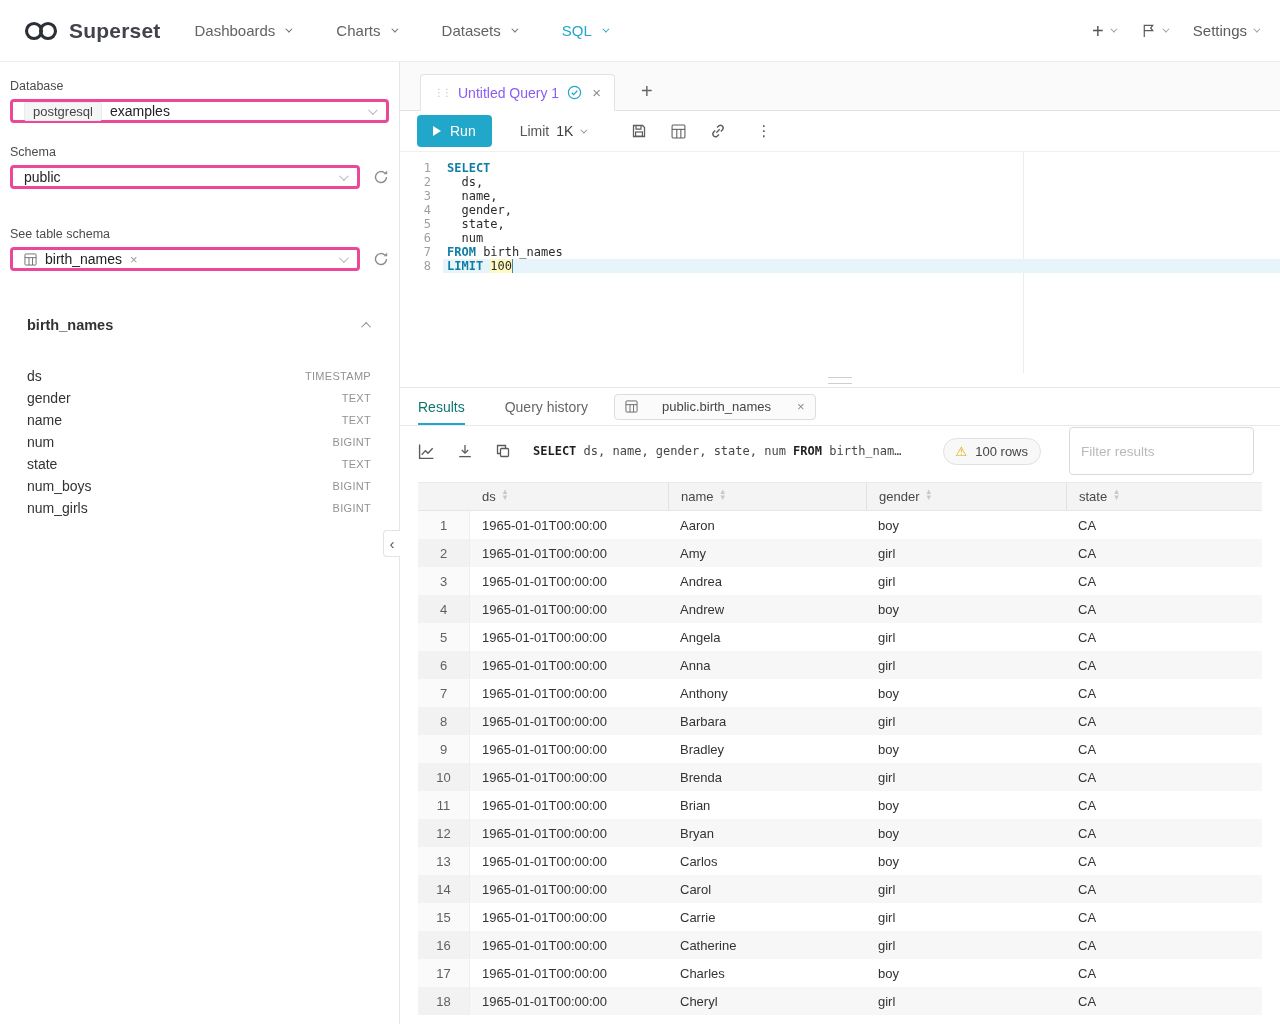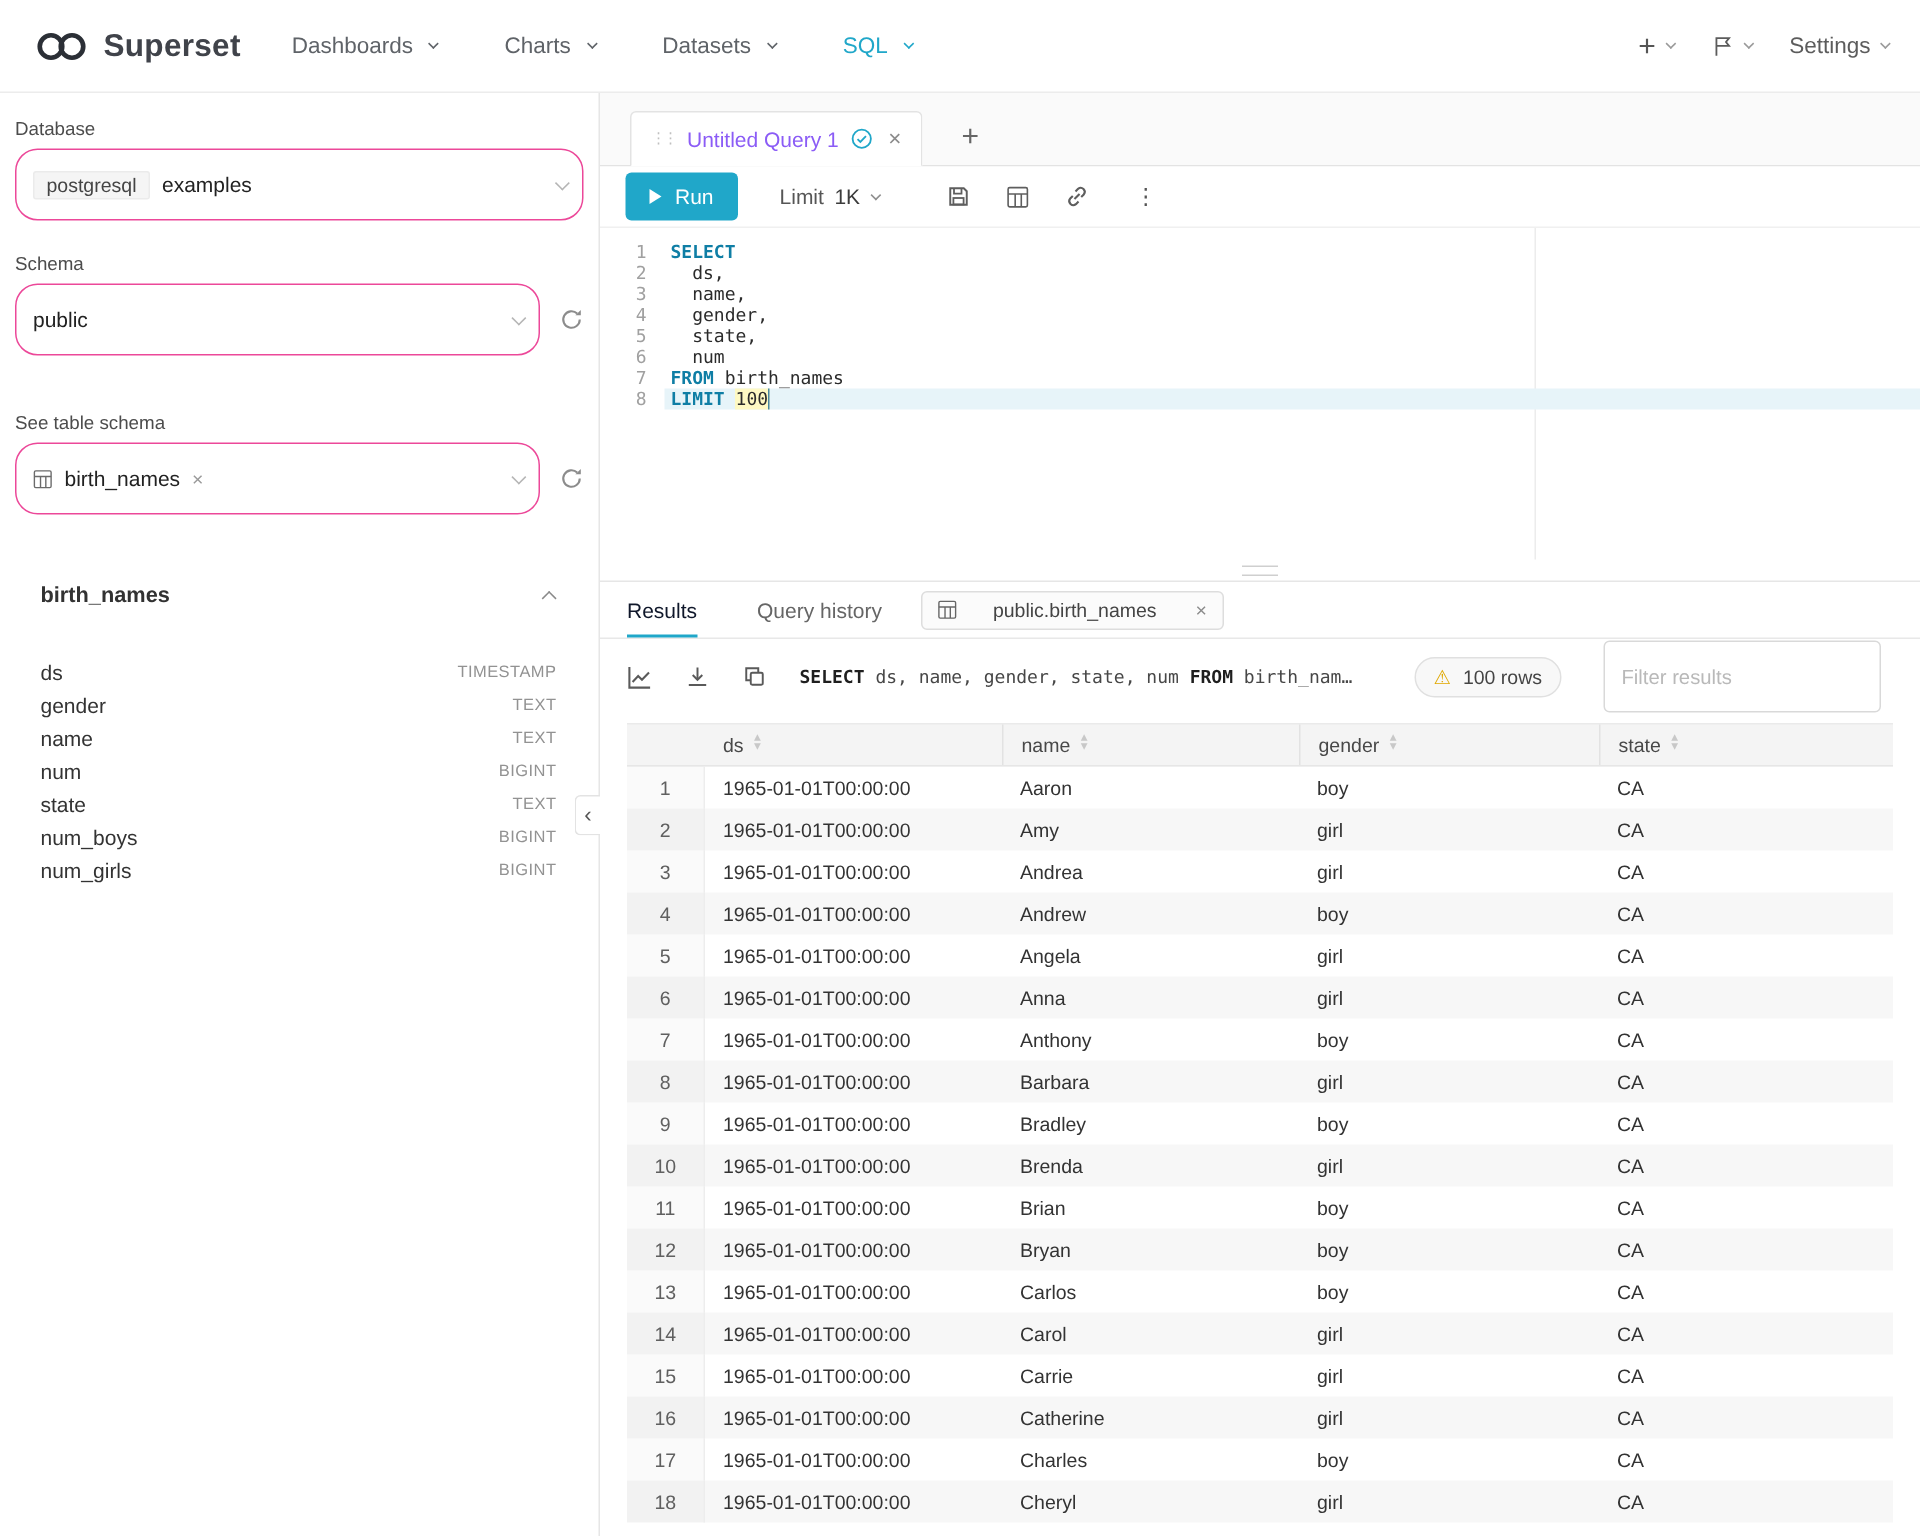--- a/index.html
+++ b/index.html
@@ -26,21 +26,21 @@
   .chev.up { transform:rotate(225deg) translateY(-2px); }
   .nav-item .chev { border-color:currentColor; }
 
   
   .app { display:flex; height:962px; }
 
   
   .sidebar { width:400px; flex-shrink:0; border-right:1px solid #e6e6e6;
     padding:17px 10px 12px 10px; position:relative; background:#fff; }
   .flabel { font-size:12.5px; color:#4c4c4c; margin-bottom:6px; }
-  .select { height:48px; border:1px solid #ec4899; border-radius:15px; background:#fff;
+  .select { height:24px; border:3px solid #ec4899; border-radius:4px; background:#fff;
     display:flex; align-items:center; gap:8px; padding:0 11px; font-size:14px; color:#222; cursor:pointer; }
   .select .chev { margin-left:auto; border-color:#b5b5b5; flex-shrink:0; }
   .tag { background:#f5f5f5; border:1px solid #ebebeb; border-radius:2px;
     font-size:13px; padding:1px 8px; color:#444; }
   .sel-row { display:flex; align-items:center; gap:13px; }
   .sel-row .select { flex:1; }
   .refresh-btn { color:#8c8c8c; cursor:pointer; display:flex; align-items:center; }
   .field-db { margin-bottom:22px; }
   .field-schema { margin-bottom:38px; }
   .mini-close { color:#9a9a9a; font-size:13px; cursor:pointer; }
@@ -100,21 +100,21 @@
 
   .splitter { height:14px; display:flex; align-items:center; justify-content:center;
     cursor:row-resize; background:#fff; }
   .grip-lines { width:24px; height:7px; border-top:1.5px solid #cfcfcf; border-bottom:1.5px solid #cfcfcf; }
 
   
   .results { flex:1; min-height:0; display:flex; flex-direction:column; border-top:1px solid #e6e6e6; }
   .res-tabs { height:38px; flex-shrink:0; display:flex; align-items:center; gap:40px;
     padding:0 18px; border-bottom:1px solid #e8e8e8; }
   .res-tab { height:100%; display:flex; align-items:center; font-size:14px; color:#666; cursor:pointer; }
-  .res-tab.active { color:#0f172a; box-shadow:inset 0 -2px 0 #20a7c9; }
+  .res-tab.active { color:#0f766e; box-shadow:inset 0 -2px 0 #20a7c9; }
   .preview-tab { margin-left:-14px; height:26px; border:1px solid #ddd; border-radius:4px;
     background:#fbfbfb; display:flex; align-items:center; gap:24px; padding:0 10px;
     font-size:13px; color:#444; cursor:pointer; }
   .preview-tab .tab-close { font-size:13px; }
   .preview-tab .sel-icon { color:#666; }
 
   .res-toolbar { height:50px; flex-shrink:0; display:flex; align-items:center; padding:0 18px; }
   .res-icons { display:flex; align-items:center; gap:22px; color:#5a5a5a; }
   .res-preview { margin-left:22px; font-family:"DejaVu Sans Mono","Liberation Mono",monospace;
     font-size:12px; color:#474747; white-space:nowrap; overflow:hidden; max-width:390px; }

